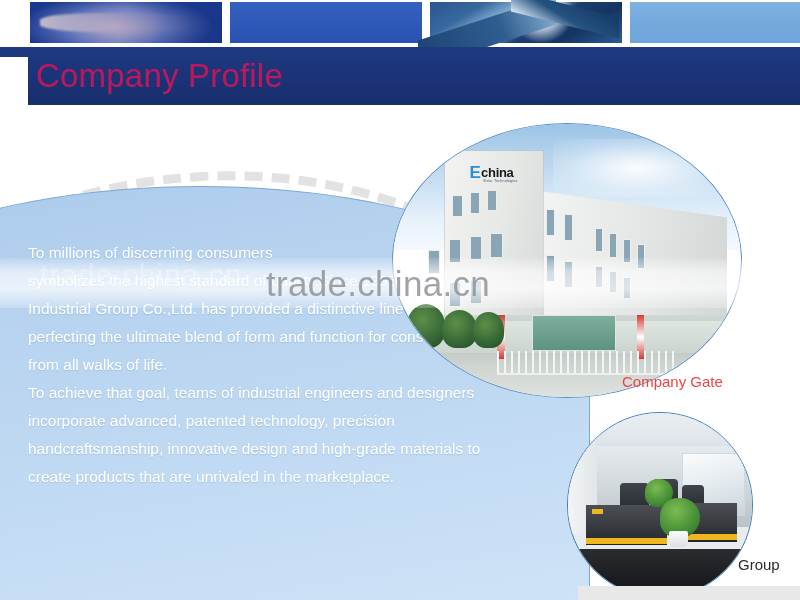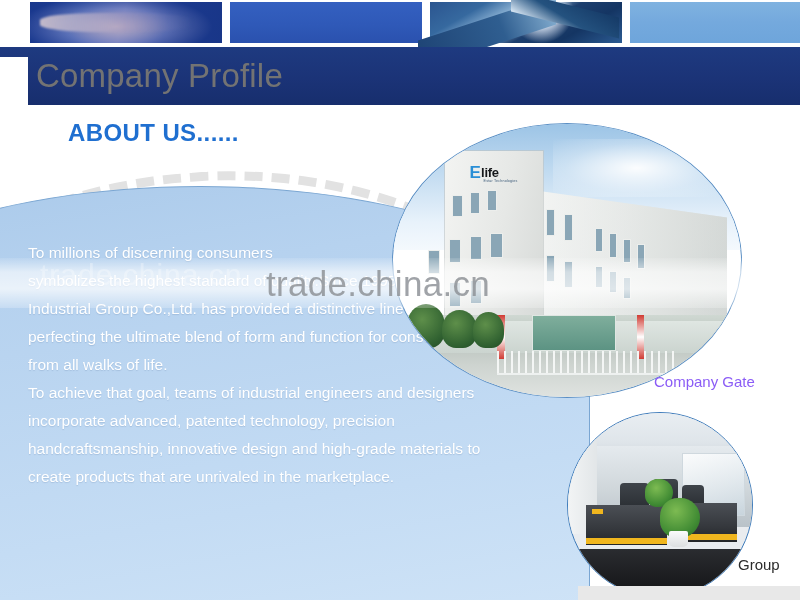--- a/index.html
+++ b/index.html
@@ -68,21 +68,21 @@
   .titlebar{
     position:absolute;left:0;top:47px;width:800px;height:58px;
     background:linear-gradient(180deg,#1e3a80 0%,#1b3377 55%,#172e6d 100%);
   }
   .titlebar-notch{
     position:absolute;left:0;top:57px;width:28px;height:48px;
     background:#ffffff;
   }
   .title-text{
     position:absolute;left:36px;top:50px;
-    font-size:33px;font-weight:400;color:#737373;
+    font-size:33px;font-weight:400;color:#be185d;
     letter-spacing:.2px;line-height:52px;
     white-space:nowrap;
   }
 
   
   .about-heading{
     position:absolute;left:68px;top:119px;
     font-size:24px;font-weight:bold;color:#1f6fd0;
     letter-spacing:.4px;white-space:nowrap;
   }
@@ -189,22 +189,22 @@
   }
   .estar-e{
     display:inline-block;color:#2a8fd6;font-size:17px;font-weight:bold;
     line-height:13px;margin-right:.5px;
   }
   .estar-sub{
     position:absolute;left:22%;top:15%;margin-top:14px;margin-left:14px;
     font-size:3.6px;color:#3b5a78;letter-spacing:.2px;white-space:nowrap;
   }
   .caption-gate{
-    position:absolute;left:654px;top:373px;
-    font-size:15px;color:#8b5cf6;white-space:nowrap;
+    position:absolute;left:622px;top:373px;
+    font-size:15px;color:#ef4444;white-space:nowrap;
   }
 
   
   .photo-office{
     position:absolute;left:567px;top:412px;
     width:186px;height:186px;
     border-radius:50%;
     overflow:hidden;
     border:1.5px solid #3f7cbb;
     box-sizing:border-box;
@@ -287,21 +287,20 @@
     <div class="banner-tile tile-keyboard"></div>
     <div class="banner-tile tile-solid"></div>
     <div class="banner-tile tile-building"></div>
     <div class="banner-tile tile-light"></div>
   </div>
 
   <div class="titlebar"></div>
   <div class="titlebar-notch"></div>
   <div class="title-text">Company Profile</div>
 
-  <div class="about-heading">ABOUT US......</div>
 
   <div class="arc-dashed"></div>
 
   <div class="blue-panel">
     <div class="panel-text">
       <p>To millions of discerning consumers</p>
       <p>symbolizes the highest standard of quality.Since 1995, Estar Industrial Group Co.,Ltd. has provided a distinctive line of products perfecting the ultimate blend of form and function for consumers from all walks of life.</p>
       <p>To achieve that goal, teams of industrial engineers and designers incorporate advanced, patented technology, precision handcraftsmanship, innovative design and high-grade materials to create products that are unrivaled in the marketplace.</p>
     </div>
   </div>
@@ -338,21 +337,21 @@
     <div class="gate-door"></div>
     <div class="gate-pole" style="left:30%;"></div>
     <div class="gate-pole" style="left:70%;"></div>
     <div class="gate-green" style="left:4%;width:11%;height:16%;"></div>
     <div class="gate-green" style="left:14%;width:10%;height:14%;"></div>
     <div class="gate-green" style="left:23%;width:9%;height:13%;"></div>
     <div class="gate-fence"></div>
 
     <div class="estar-logo">
       <span class="estar-e">E</span>
-        <span>life</span>
+        <span>china</span>
     </div>
     <div class="estar-sub">Estar Technologies</div>
   </div>
   <div class="caption-gate">Company Gate</div>
 
   <div class="photo-office">
     <div class="off-ceiling"></div>
     <div class="off-back"></div>
     <div class="off-wallL"></div>
     <div class="off-glass"></div>

